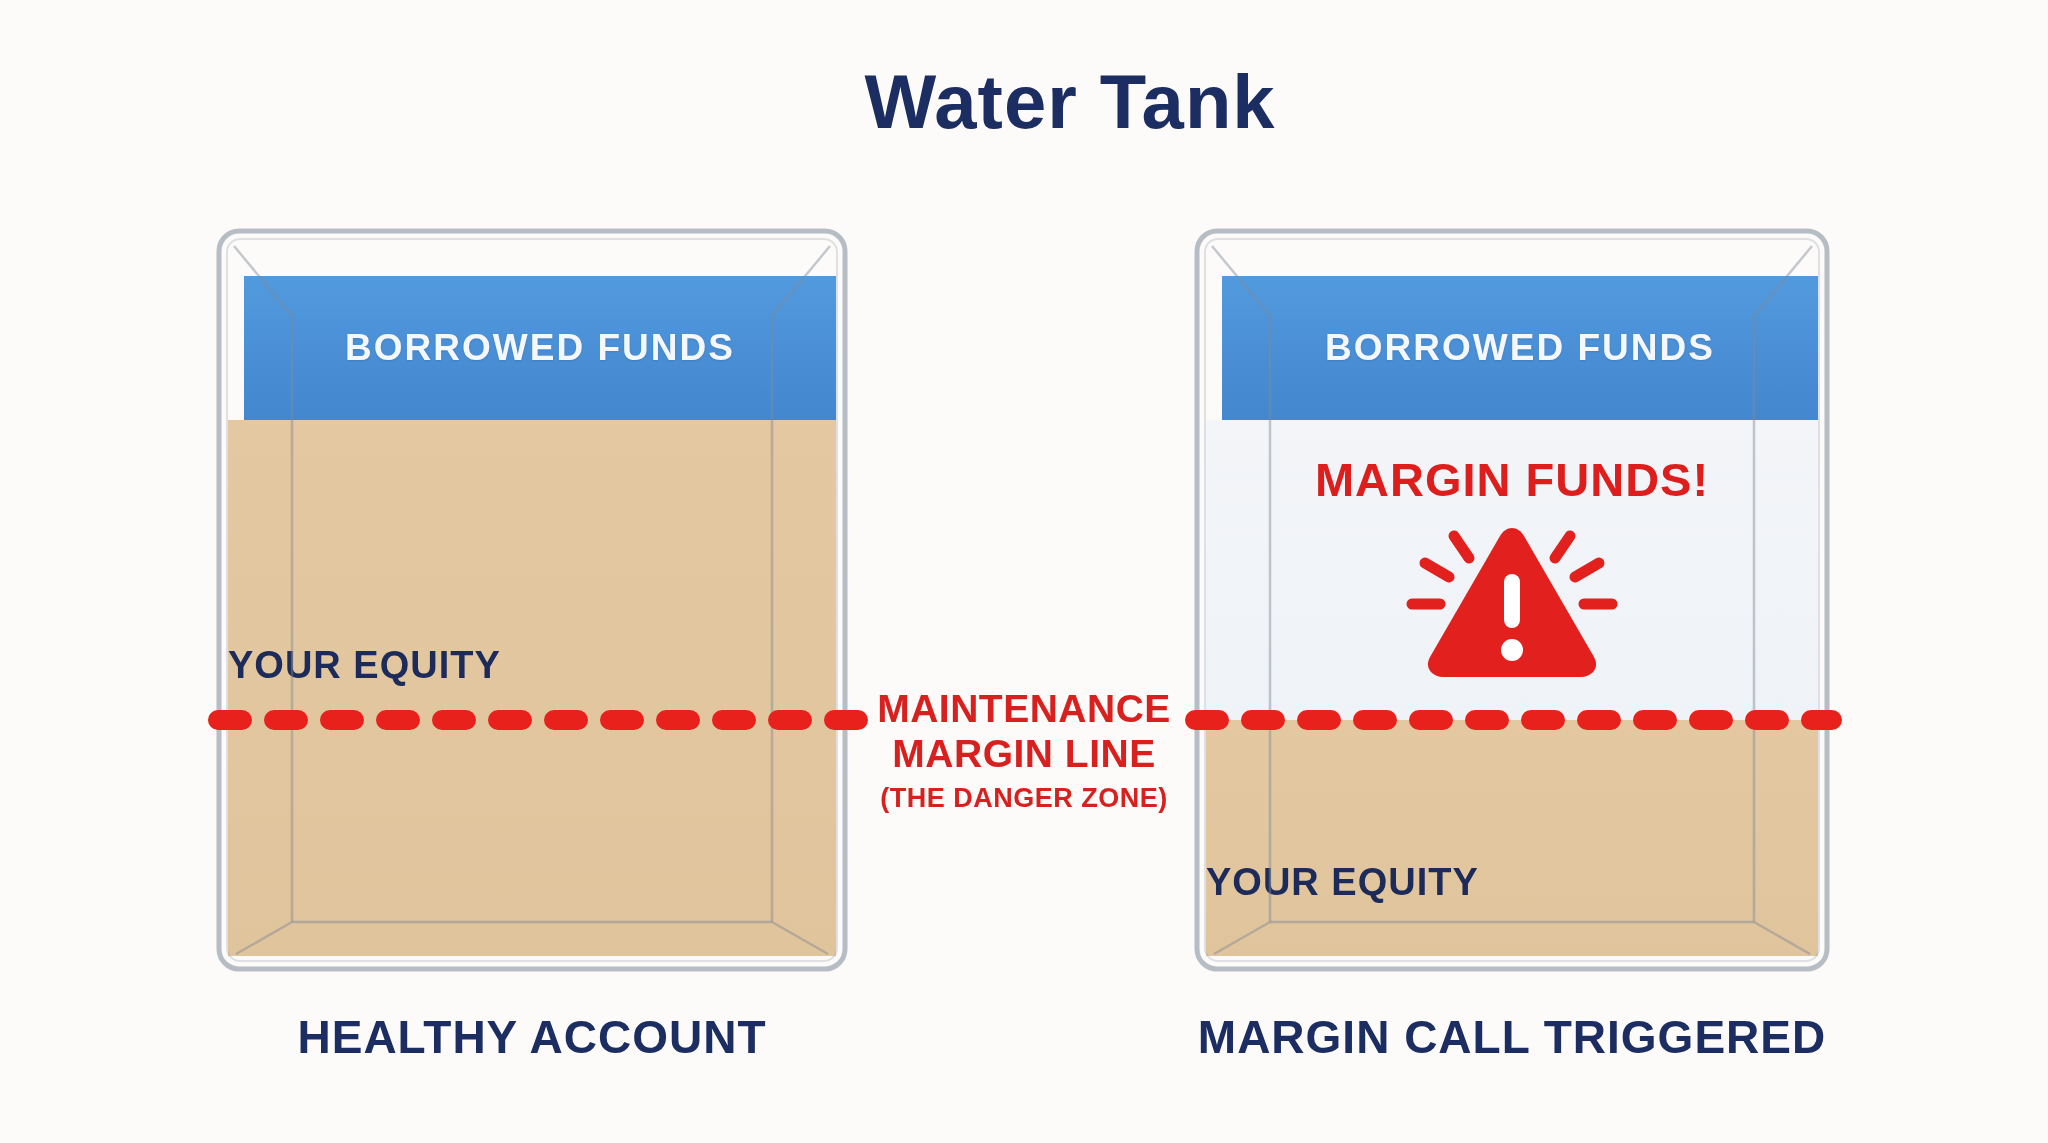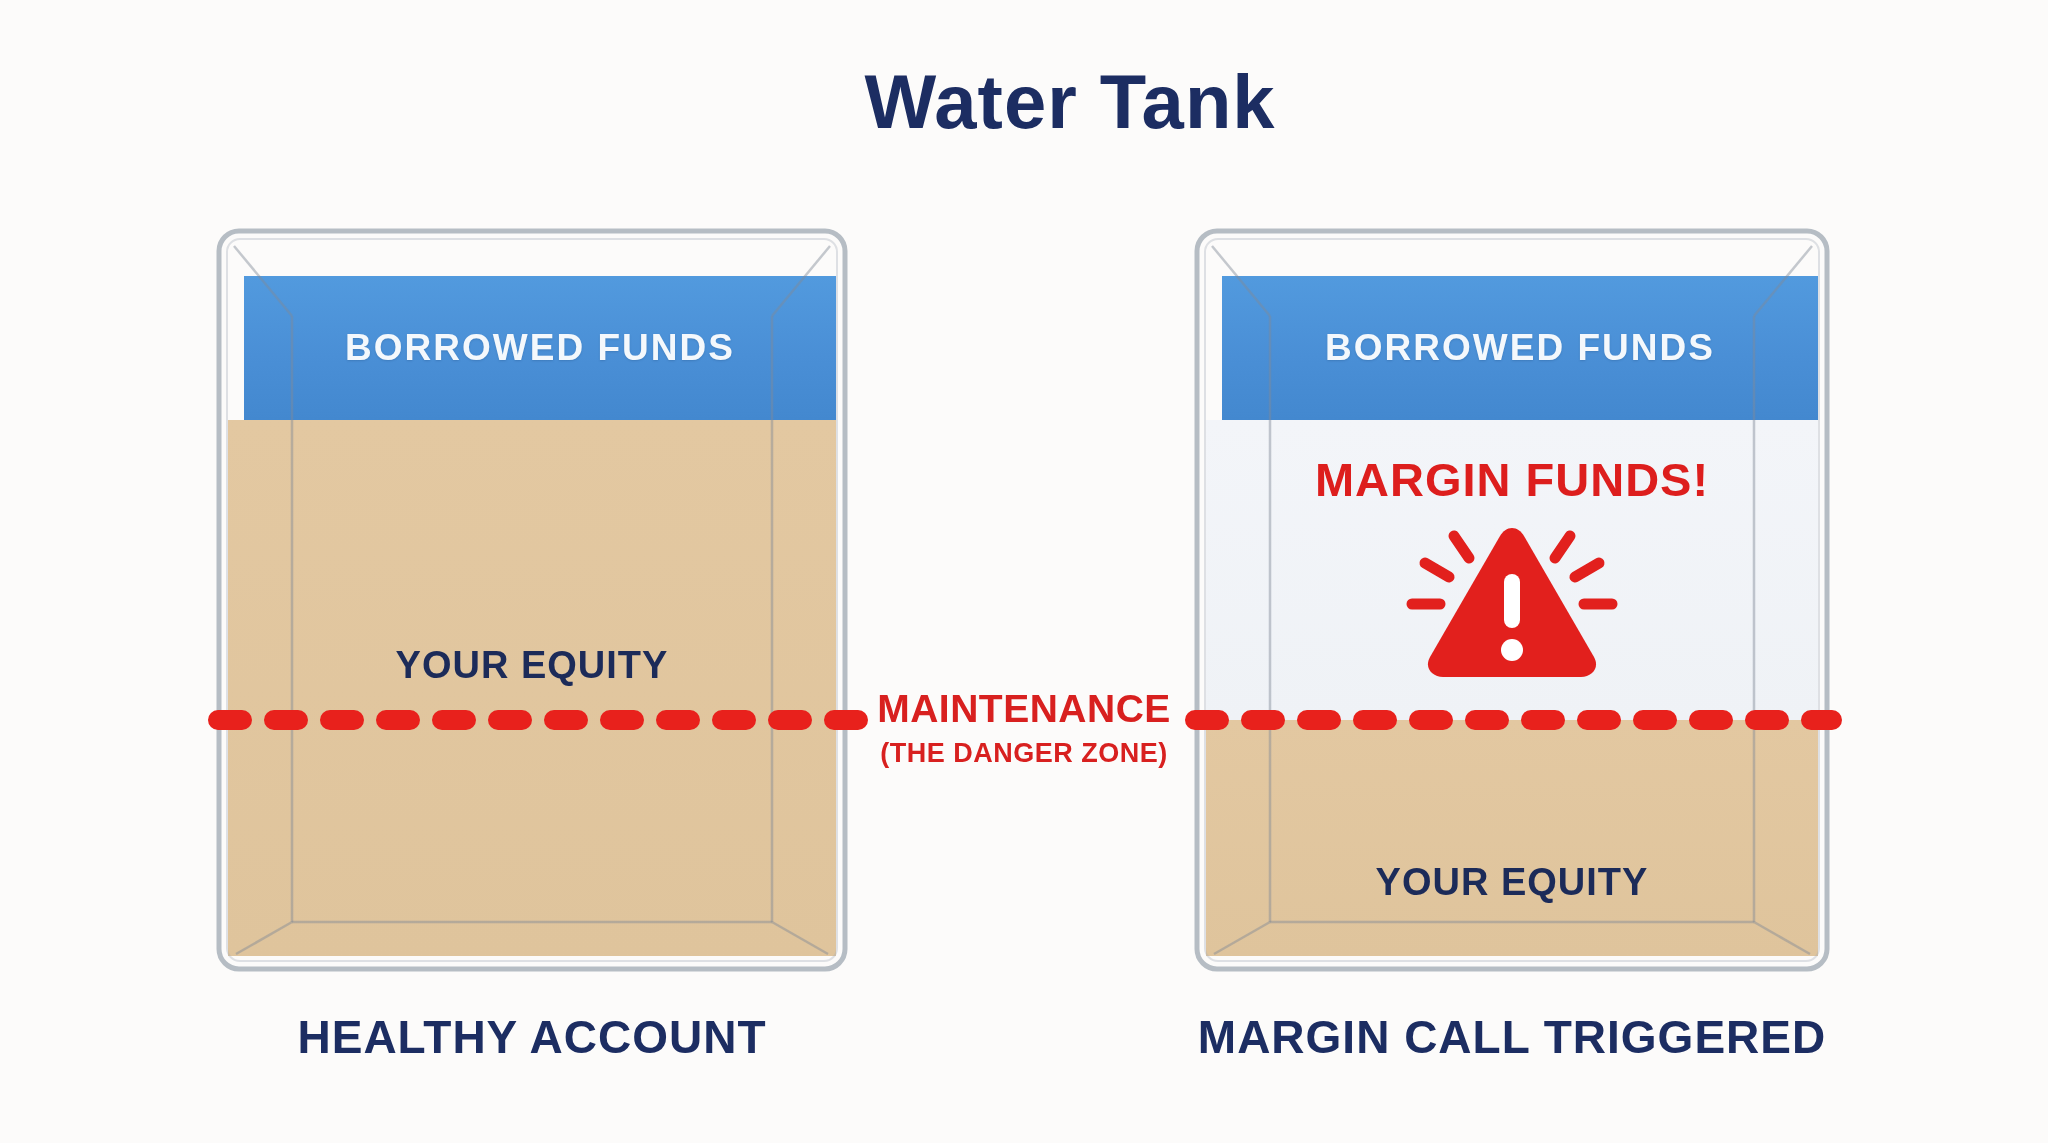--- a/index.html
+++ b/index.html
@@ -38,21 +38,21 @@
     position:absolute;left:0;right:0;
     background:linear-gradient(180deg,#e3c8a1 0%,#dfc49c 100%);
   }
   .equity-fill.full{top:144px;bottom:0;}
   .equity-fill.low{top:444px;bottom:0;}
   .empty-zone{
     position:absolute;left:0;right:0;top:144px;height:300px;
     background:linear-gradient(180deg,#f3f5f9 0%,#eff2f6 100%);
   }
   .equity-label{
-    position:absolute;left:0;width:100%;text-align:center;
+    position:absolute;left:0;width:100%;text-align:left;
     color:#1c2b59;font-size:38px;font-weight:700;letter-spacing:1px;
   }
   .tank-left .equity-label{top:176px;}
   .tank-right .equity-label{top:95px;}
   .glass{position:absolute;left:0;top:0;z-index:2;pointer-events:none;}
   
   .margin-call-text{
     position:absolute;left:0;top:32px;width:100%;text-align:center;
     color:#dd1e1d;font-size:47px;font-weight:700;letter-spacing:1px;
   }
@@ -148,19 +148,20 @@
     </svg>
   </div>
 
   <svg class="dash-svg" width="2048" height="24" viewBox="0 0 2048 24">
     <line x1="218" y1="12" x2="858" y2="12" stroke="#e8211c" stroke-width="20" stroke-linecap="round" stroke-dasharray="24 32"></line>
     <line x1="1195" y1="12" x2="1832" y2="12" stroke="#e8211c" stroke-width="20" stroke-linecap="round" stroke-dasharray="24 32"></line>
   </svg>
 
   <div class="margin-label">
     <div class="l1">MAINTENANCE</div>
+    <div class="l2">MARGIN LINE</div>
     <div class="l3">(THE DANGER ZONE)</div>
   </div>
 
   <div class="caption caption-right">MARGIN CALL TRIGGERED</div>
   <div class="caption caption-left">HEALTHY ACCOUNT</div>
 
 </div>
 
 </body></html>

